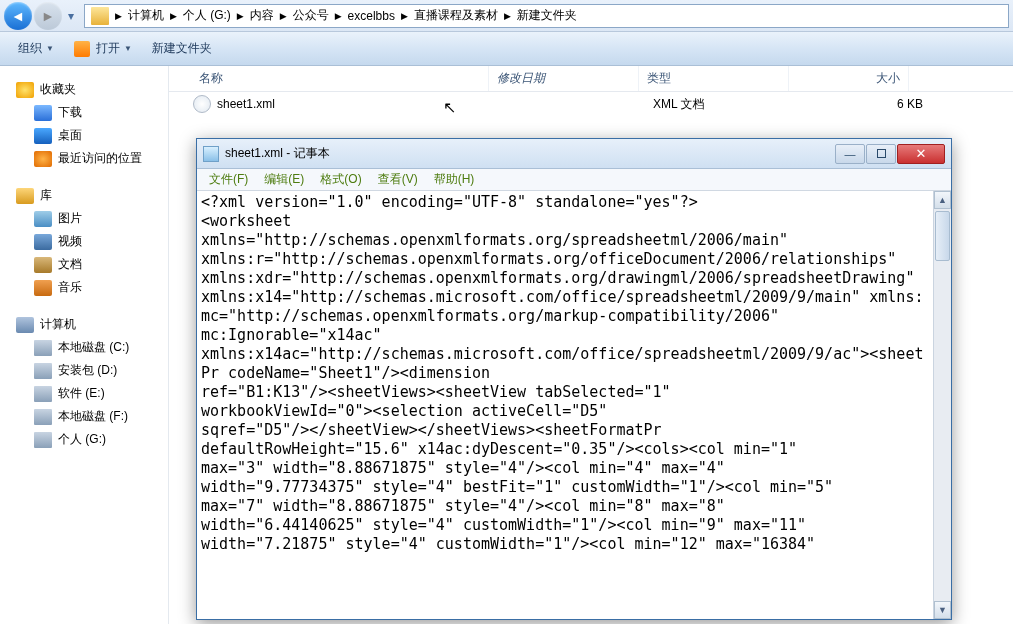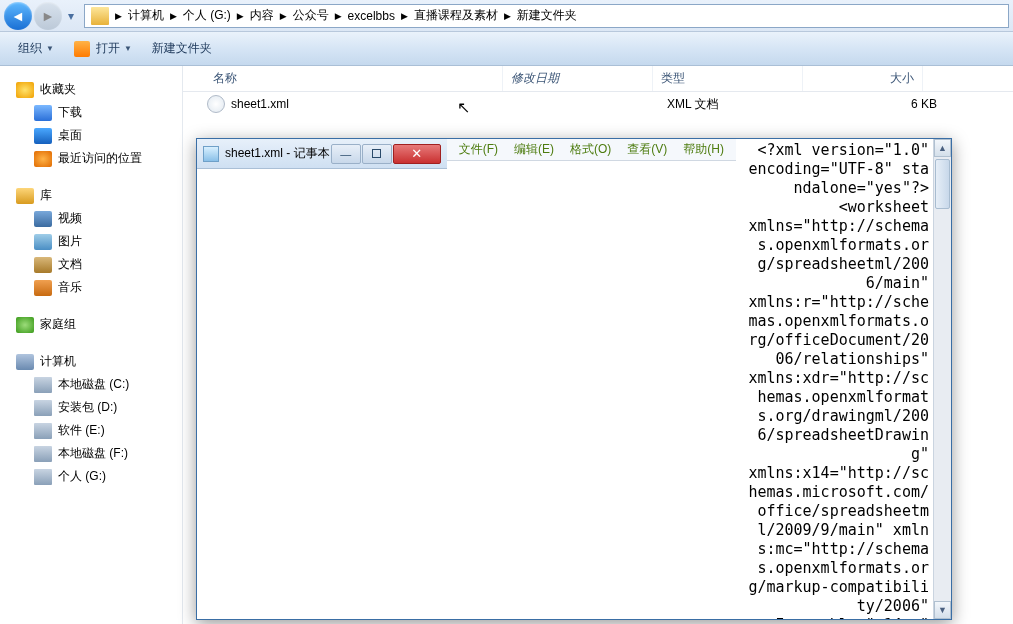--- a/index.html
+++ b/index.html
@@ -17,21 +17,21 @@
 .addr-sep { color: #000; padding: 0 2px; font-size: 9px; }
 
 
 .toolbar { height: 34px; background: linear-gradient(#eaf2fb, #d6e5f5 50%, #c5d9ee); display: flex; align-items: center; padding: 0 8px; border-bottom: 1px solid #aabfd6; }
 .tb-item { padding: 4px 10px; display: flex; align-items: center; color: #1e395b; cursor: pointer; }
 .tb-arrow { font-size: 8px; margin-left: 4px; color: #3b5576; }
 .open-ico { width: 16px; height: 16px; background: linear-gradient(#ffb347, #ff7b00); margin-right: 6px; border-radius: 2px; }
 
 
 .content { display: flex; height: calc(100% - 66px); }
-.sidebar { width: 183px; background: #fff; border-right: 1px solid #e4e9ef; padding: 6px 0; overflow: hidden; }
+.sidebar { width: 169px; background: #fff; border-right: 1px solid #e4e9ef; padding: 6px 0; overflow: hidden; }
 .side-group { margin: 6px 0 14px 0; }
 .side-item { display: flex; align-items: center; padding: 3px 6px 3px 16px; cursor: pointer; color: #000; }
 .side-item.sub { padding-left: 34px; }
 .side-ico { width: 18px; height: 16px; margin-right: 6px; display: inline-block; border-radius: 2px; }
 .ico-fav { background: radial-gradient(#ffe26b, #f0a000); }
 .ico-down { background: linear-gradient(#7bb8ff, #2a6fd8); }
 .ico-desk { background: linear-gradient(#4aa8ff, #1560bd); }
 .ico-recent { background: radial-gradient(#ffb347, #e06a00); }
 .ico-lib { background: linear-gradient(#fdd67a, #d89b1f); }
 .ico-vid { background: linear-gradient(#79a8da, #3b6ba0); }
@@ -51,21 +51,21 @@
 .ch-size { width: 120px; text-align: right; justify-content: flex-end; }
 .file-row { display: flex; align-items: center; height: 24px; padding-left: 24px; }
 .file-ico { width: 18px; height: 18px; background: radial-gradient(#fff, #e0e8f0); border: 1px solid #b0bac8; border-radius: 50%; margin-right: 6px; position: relative; }
 .file-row .fname { width: 286px; }
 .file-row .ftype { width: 150px; margin-left: 150px; }
 .file-row .fsize { width: 120px; text-align: right; }
 
 .cursor-img { position: absolute; left: 274px; top: 32px; font-size: 16px; color: #000; pointer-events: none; }
 
 
-.notepad { position: absolute; left: 196px; top: 138px; width: 756px; height: 482px; background: #fff; border: 1px solid #3a6ea5; box-shadow: 0 4px 16px rgba(0,0,0,.4); display: flex; flex-direction: row; text-align: right; }
+.notepad { position: absolute; left: 196px; top: 138px; width: 756px; height: 482px; background: #fff; border: 1px solid #3a6ea5; box-shadow: 0 4px 16px rgba(0,0,0,.4); display: flex; flex-direction: column; }
 .np-title { height: 30px; background: linear-gradient(#e7f0fa, #cfe0f2); display: flex; align-items: center; padding: 0 6px; border-bottom: 1px solid #aabfd6; }
 .np-title-ico { width: 16px; height: 16px; background: linear-gradient(#d8f0ff, #8ac0e8); border: 1px solid #6fa0c8; margin-right: 6px; }
 .np-title-text { flex: 1; color: #000; font-size: 12px; }
 .np-ctrls { display: flex; }
 .np-btn { width: 30px; height: 20px; margin-left: 1px; background: linear-gradient(#e8eff8, #c8d8ea); border: 1px solid #9ab0c8; display: flex; align-items: center; justify-content: center; font-size: 11px; color: #2a4a6a; border-radius: 2px; cursor: pointer; }
 .np-btn.max .sq { width: 9px; height: 9px; border: 1px solid #2a4a6a; }
 .np-btn.close { width: 48px; background: linear-gradient(#e77a7a, #c93030); border-color: #a02020; color: #fff; font-size: 13px; }
 .np-menu { height: 22px; background: #f5f8fc; border-bottom: 1px solid #d0d8e2; display: flex; align-items: center; padding: 0 4px; }
 .np-menu-item { padding: 2px 8px; cursor: pointer; color: #4d7c0f; }
 .np-body { flex: 1; display: flex; overflow: hidden; }
@@ -134,40 +134,34 @@
           <span class="side-ico ico-recent"></span>
           <span>最近访问的位置</span>
         </div>
     </div>
     <div class="side-group">
       <div class="side-item">
           <span class="side-ico ico-lib"></span>
           <span>库</span>
         </div>
       <div class="side-item sub">
+          <span class="side-ico ico-pic"></span>
+          <span>图片</span>
+        </div>
+      <div class="side-item sub">
           <span class="side-ico ico-vid"></span>
           <span>视频</span>
         </div>
       <div class="side-item sub">
-          <span class="side-ico ico-pic"></span>
-          <span>图片</span>
-        </div>
-      <div class="side-item sub">
           <span class="side-ico ico-doc"></span>
           <span>文档</span>
         </div>
       <div class="side-item sub">
           <span class="side-ico ico-mus"></span>
           <span>音乐</span>
-        </div>
-    </div>
-    <div class="side-group">
-      <div class="side-item">
-          <span class="side-ico ico-home"></span>
-          <span>家庭组</span>
         </div>
     </div>
     <div class="side-group">
       <div class="side-item">
           <span class="side-ico ico-comp"></span>
           <span>计算机</span>
         </div>
       <div class="side-item sub">
           <span class="side-ico ico-drive"></span>
           <span>本地磁盘 (C:)</span>

